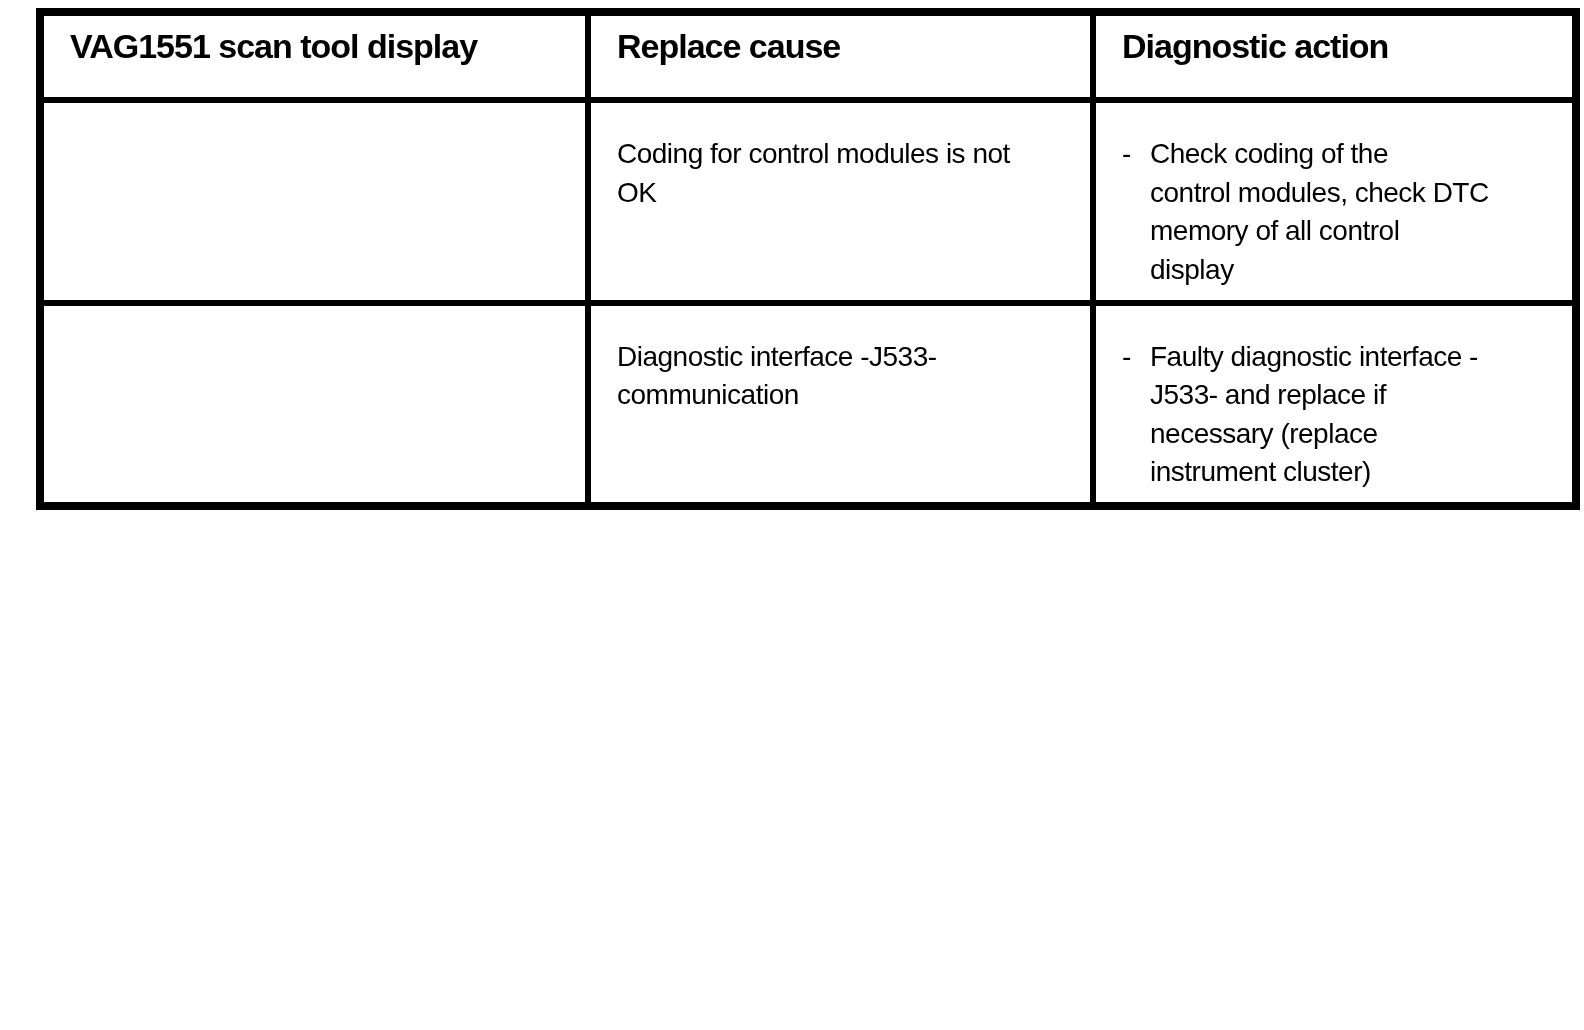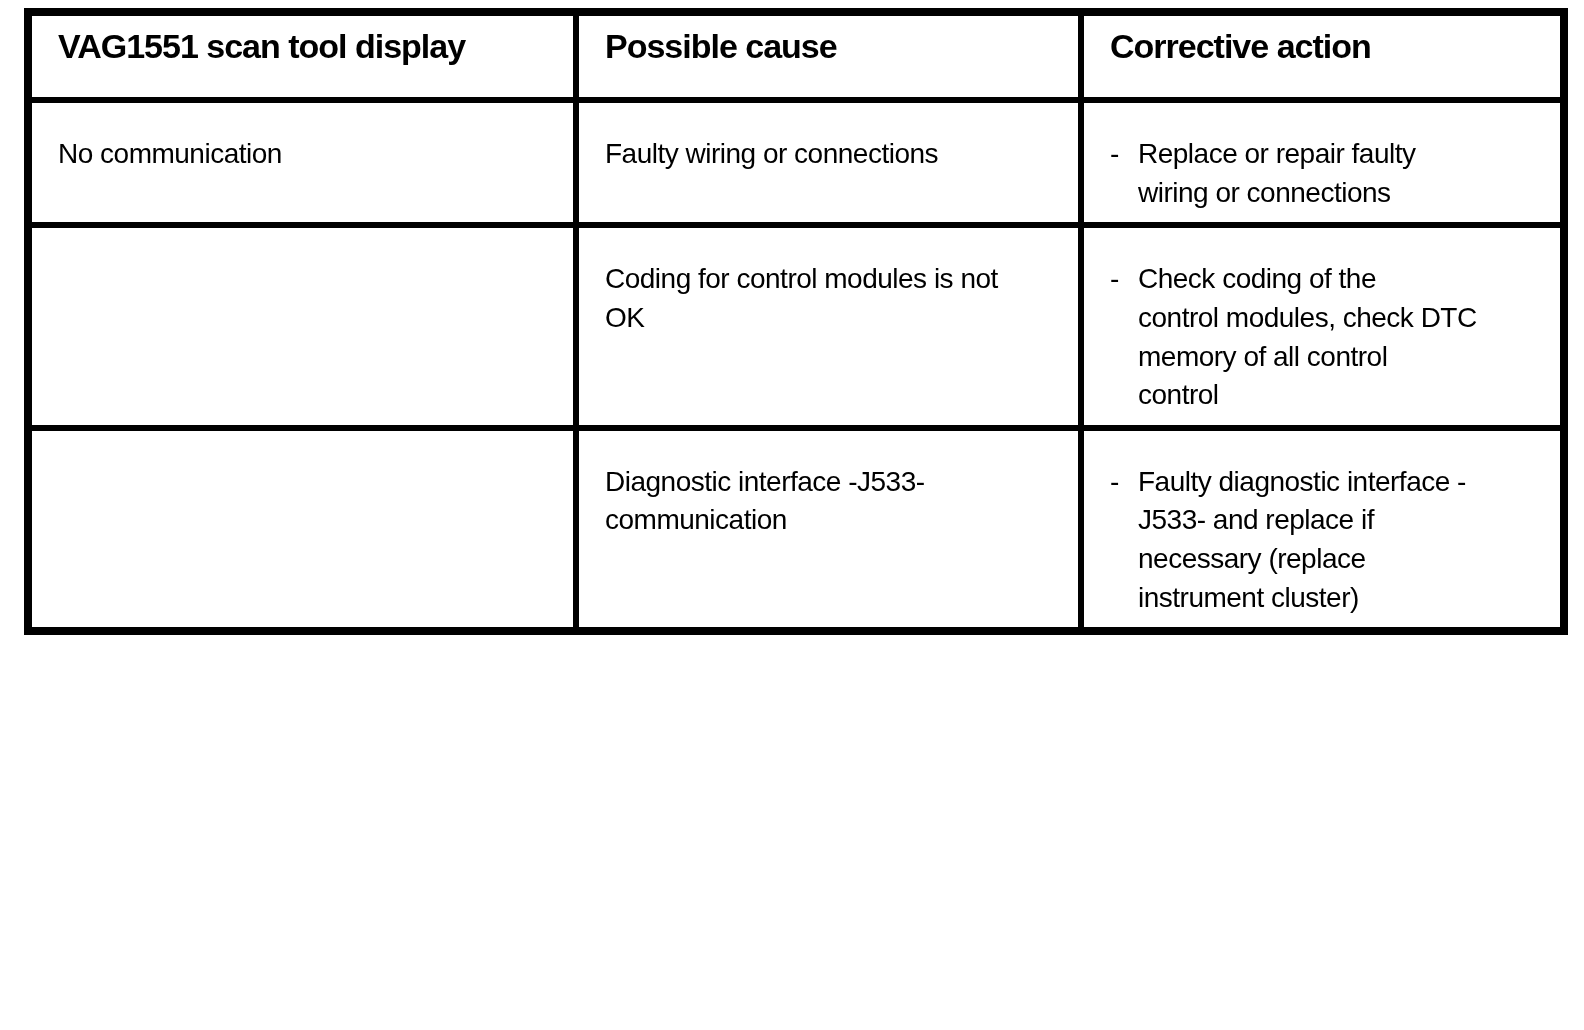--- a/index.html
+++ b/index.html
@@ -15,21 +15,21 @@
   }
   .page {
     position: relative;
     width: 1584px;
     height: 1030px;
     background: var(--bg-color);
     overflow: hidden;
   }
   table.diag-table {
     position: absolute;
-    left: 24px;
+    left: 36px;
     top: 8px;
     width: 1536px;
     border-collapse: collapse;
     table-layout: fixed;
     border: 8px solid var(--border-color);
   }
   col.c1 { width: 548px; }
   col.c2 { width: 505px; }
   col.c3 { width: 483px; }
 
@@ -81,56 +81,39 @@
 <div class="page">
   <table class="diag-table">
     <colgroup>
       <col class="c1">
       <col class="c2">
       <col class="c3">
     </colgroup>
     <thead>
       <tr>
         <th>VAG1551 scan tool display</th>
-        <th>Possible cause</th>
-        <th>Corrective action</th>
+        <th>Replace cause</th>
+        <th>Diagnostic action</th>
       </tr>
     </thead>
     <tbody id="table-body">
-        <tr>
-          <td>
-            <div class="line">No communication</div>
-          </td>
-          <td>
-            <div class="line">Faulty wiring or connections</div>
-          </td>
-          <td>
-            <div class="bullet-item">
-              <span class="dash">-</span>
-              <div class="lines">
-                <div class="line">Replace or repair faulty</div>
-                <div class="line">wiring or connections</div>
-              </div>
-            </div>
-          </td>
-        </tr>
         <tr>
           <td></td>
           <td>
             <div class="line">Coding for control modules is not</div>
             <div class="line">OK</div>
           </td>
           <td>
             <div class="bullet-item">
               <span class="dash">-</span>
               <div class="lines">
                 <div class="line">Check coding of the</div>
                 <div class="line">control modules, check DTC</div>
                 <div class="line">memory of all control</div>
-                <div class="line">control</div>
+                <div class="line">display</div>
               </div>
             </div>
           </td>
         </tr>
         <tr>
           <td></td>
           <td>
             <div class="line">Diagnostic interface -J533-</div>
             <div class="line">communication</div>
           </td>

